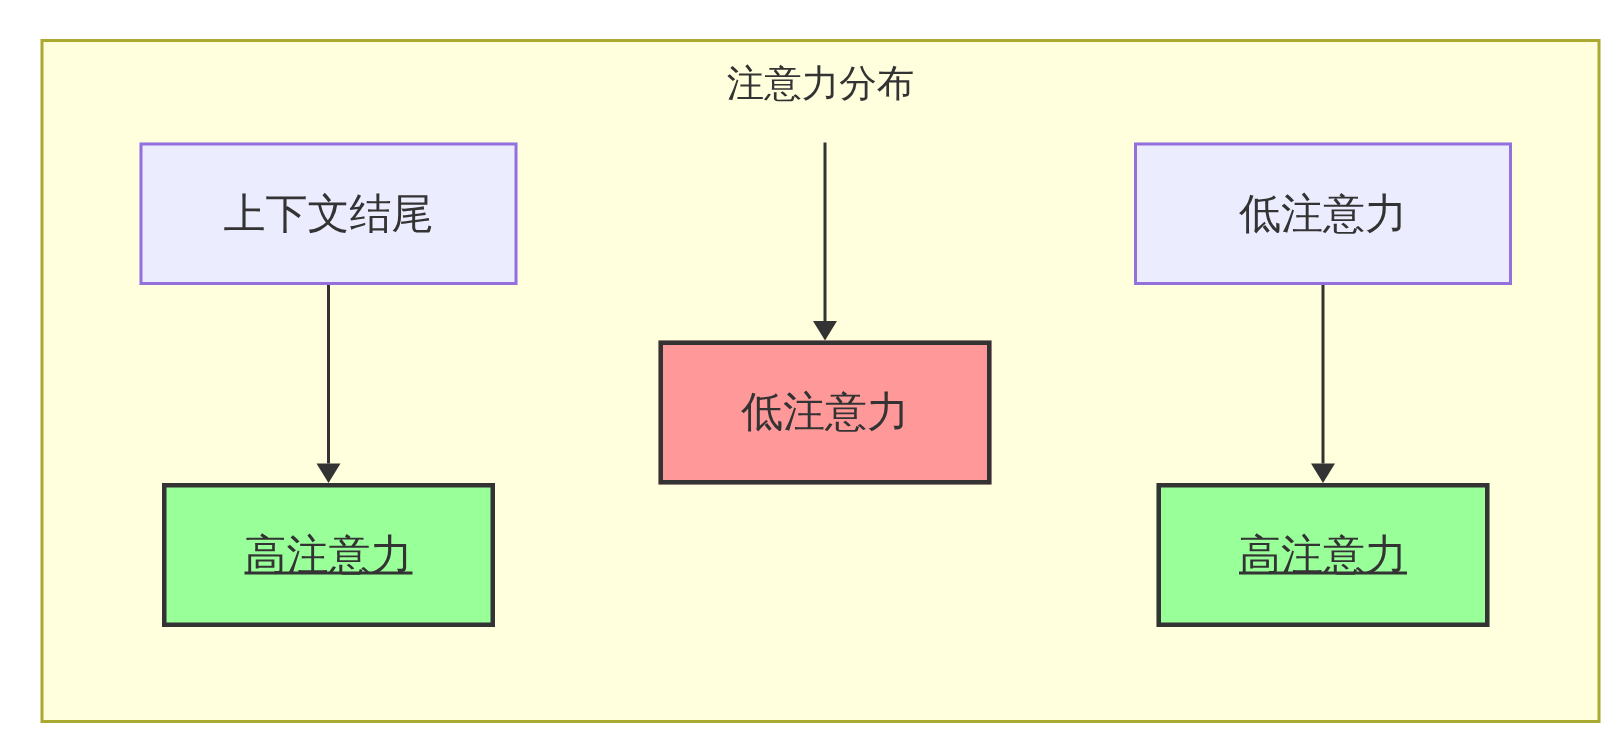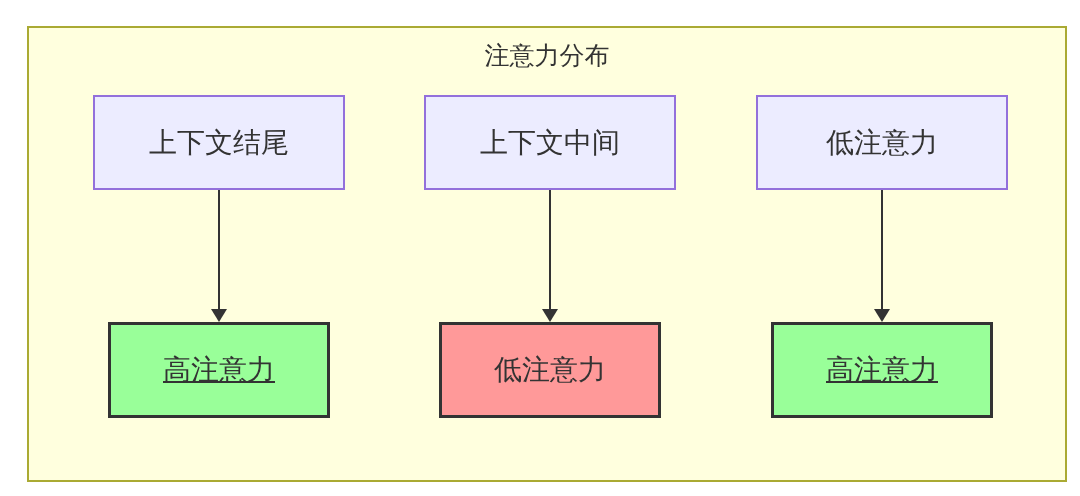--- a/index.html
+++ b/index.html
@@ -96,21 +96,20 @@
     <div class="column col-0">
       <div class="node node-source">上下文结尾</div>
       <div class="edge-arrow">
         <div class="edge-line"></div>
         <div class="edge-head"></div>
       </div>
       <div class="node node-target" data-tone="green">高注意力</div>
     </div>
 
     <div class="column col-1">
-      <div class="node node-source">上下文中间</div>
       <div class="edge-arrow">
         <div class="edge-line"></div>
         <div class="edge-head"></div>
       </div>
       <div class="node node-target" data-tone="red">低注意力</div>
     </div>
 
     <div class="column col-2">
       <div class="node node-source">低注意力</div>
       <div class="edge-arrow">

